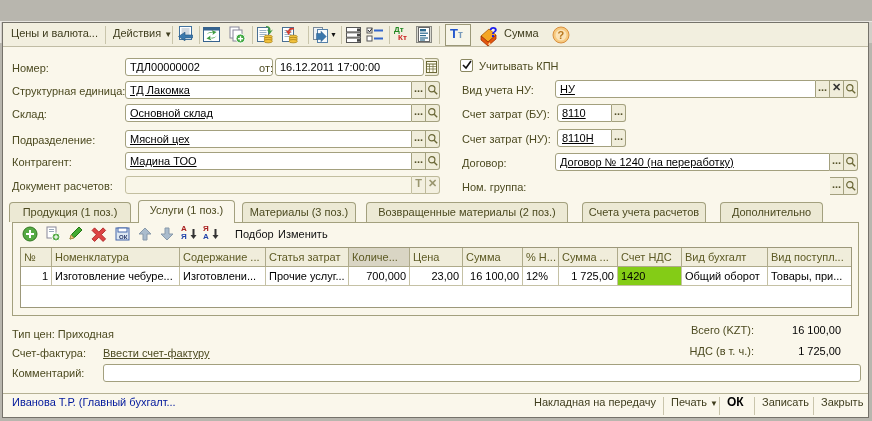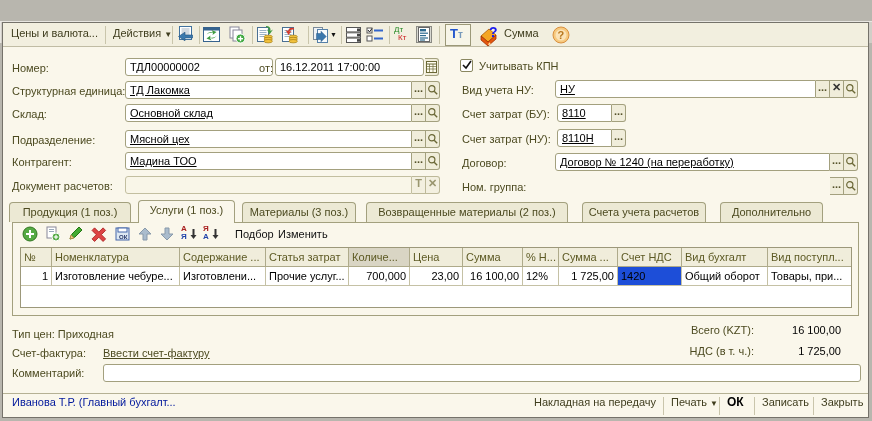--- a/index.html
+++ b/index.html
@@ -122,21 +122,21 @@
         <rect x="11" y="13.1" width="3" height="2.6" fill="#444"></rect>
       </svg>
   <svg class="ticon" style="left:363px" viewBox="0 0 18 18">
         <rect x="1" y="2" width="5" height="5" fill="#fff" stroke="#555"></rect>
         <path d="M2 4 l1.5 2 2.5-3.5" stroke="#222" fill="none"></path>
         <rect x="8" y="3.5" width="9" height="2" fill="#3366cc"></rect>
         <rect x="1" y="10" width="5" height="5" fill="#fff" stroke="#555"></rect>
         <rect x="8" y="11.5" width="9" height="2" fill="#3366cc"></rect>
       </svg>
   <div class="tsep" style="left:386px"></div>
-  <div class="abs" style="left:391px;top:3px;width:18px;height:18px;font-size:8px;font-weight:normal;line-height:8px"><span style="color:#228822">Дт</span><br><span style="color:#cc2222;margin-left:4px">Кт</span></div>
+  <div class="abs" style="left:391px;top:3px;width:18px;height:18px;font-size:8px;font-weight:bold;line-height:8px"><span style="color:#228822">Дт</span><br><span style="color:#cc2222;margin-left:4px">Кт</span></div>
   <svg class="ticon" style="left:412px" viewBox="0 0 18 18">
         <rect x="1.5" y="0.5" width="15" height="16" fill="#d9d9d2" stroke="#8a8a84"></rect>
         <rect x="3.5" y="1.5" width="11" height="14" fill="#ffffff" stroke="#666"></rect>
         <rect x="5" y="3" width="6" height="2.4" fill="#2d6a8f"></rect>
         <rect x="5" y="6.6" width="8" height="1.2" fill="#2d6a8f"></rect>
         <rect x="5" y="9" width="6" height="1.2" fill="#2d6a8f"></rect>
         <rect x="5" y="11.4" width="8" height="1.2" fill="#2d6a8f"></rect>
         <rect x="5" y="13.4" width="5" height="1.2" fill="#2d6a8f"></rect>
       </svg>
   <div class="tsep" style="left:436px"></div>
@@ -332,21 +332,21 @@
     <div class="hcell" style="left:747px;width:83px;border-right:none">Вид поступл...</div>
     <div class="dcell num" style="left:0;width:31px">1</div>
     <div class="dcell" style="left:31px;width:128px">Изготовление чебуре...</div>
     <div class="dcell" style="left:159px;width:86px">Изготовлени...</div>
     <div class="dcell" style="left:245px;width:83px">Прочие услуг...</div>
     <div class="dcell num" style="left:328px;width:61px">700,000</div>
     <div class="dcell num" style="left:389px;width:53px">23,00</div>
     <div class="dcell num" style="left:442px;width:60px">16 100,00</div>
     <div class="dcell" style="left:502px;width:36px">12%</div>
     <div class="dcell num" style="left:538px;width:59px">1 725,00</div>
-    <div class="dcell" style="left:597px;width:64px;background:#1d4ed8">1420</div>
+    <div class="dcell" style="left:597px;width:64px;background:#84cc16">1420</div>
     <div class="dcell" style="left:661px;width:86px">Общий оборот</div>
     <div class="dcell" style="left:747px;width:83px;border-right:none">Товары, при...</div>
   </div>
 </div>
 
 <div class="lbl" style="left:9px;top:305px">Тип цен: Приходная</div>
 <div class="lbl" style="left:619px;top:301px;width:132px;text-align:right">Всего (KZT):</div>
 <div class="abs" style="left:698px;top:301px;width:140px;text-align:right;color:#000">16 100,00</div>
 
 <div class="lbl" style="left:9px;top:324px">Счет-фактура:</div>

